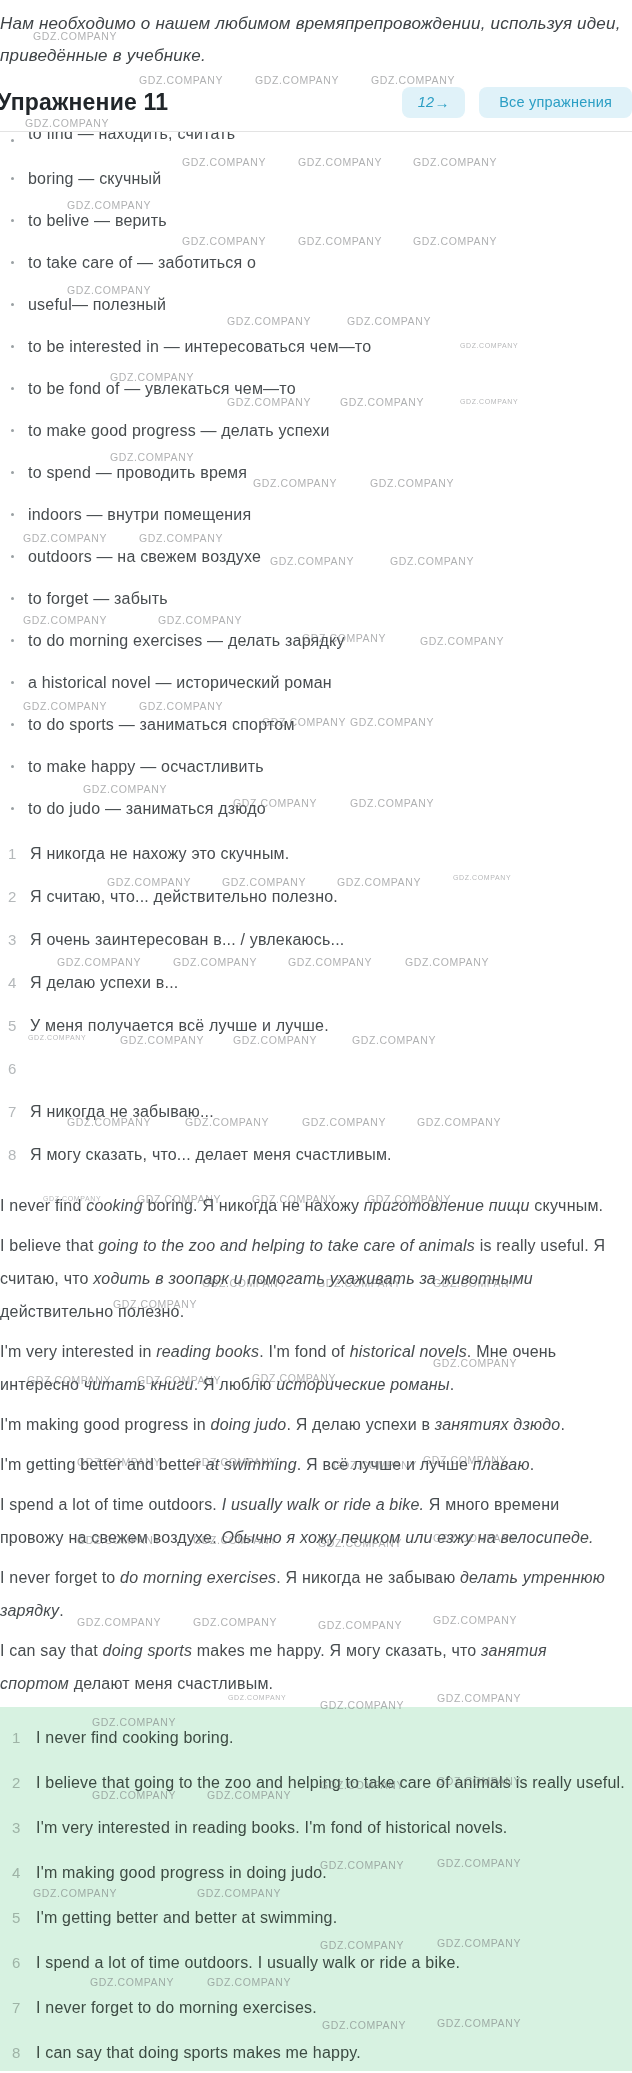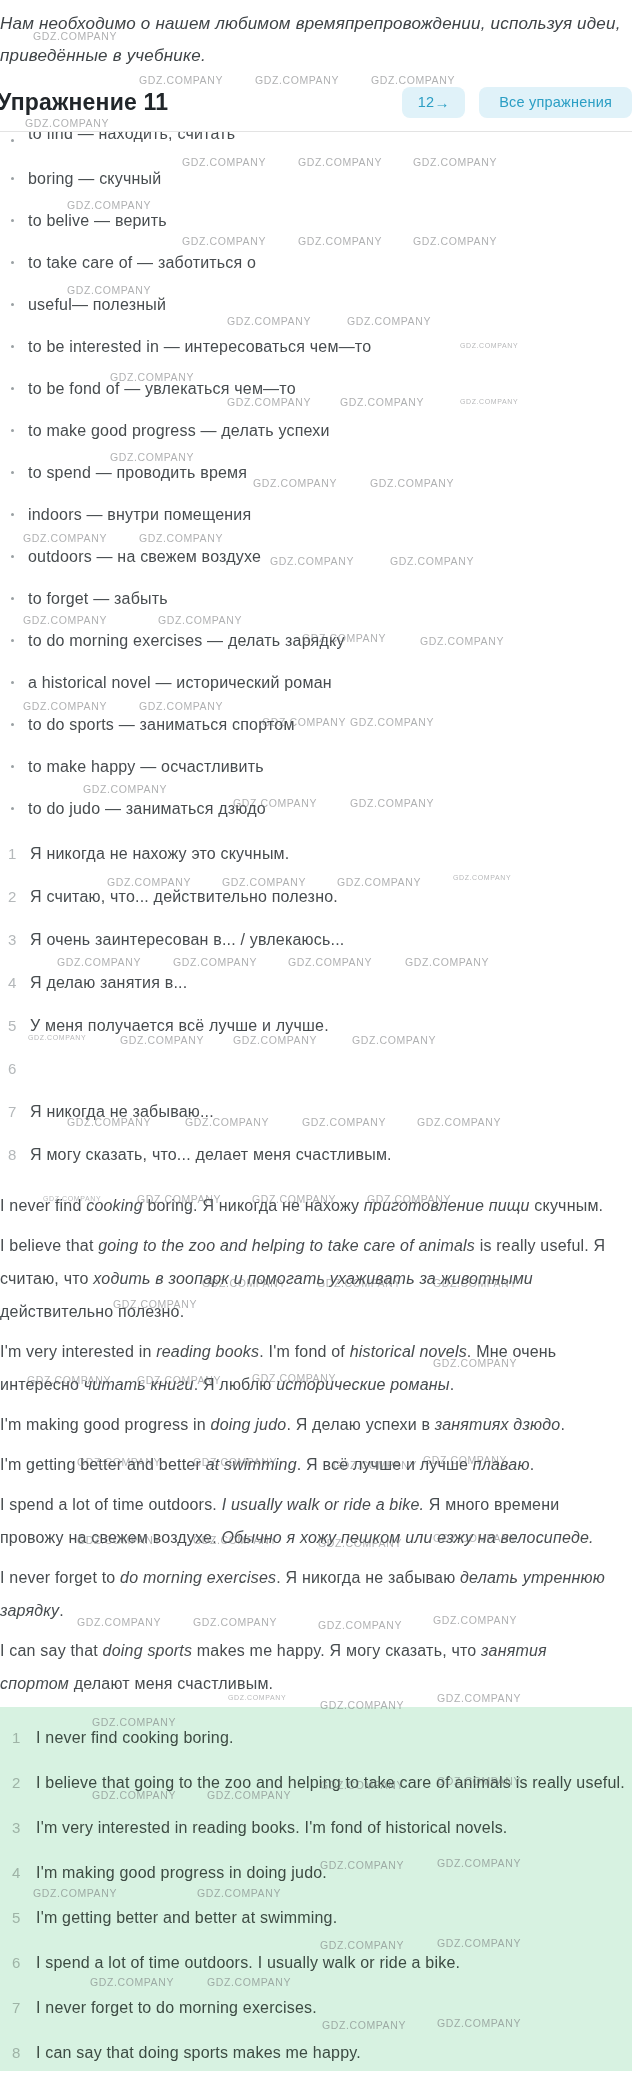--- a/index.html
+++ b/index.html
@@ -28,21 +28,21 @@
     font-size:23px; font-weight:bold; color:var(--title);
     margin-left:-3px; letter-spacing:0.2px; white-space:nowrap;
   }
   .header-buttons{margin-left:auto; display:flex; gap:14px;}
   .hbtn{
     background:var(--btnbg); color:var(--btntx); border:none; cursor:pointer;
     font-family:"Liberation Sans", sans-serif; font-size:14.5px;
     border-radius:8px; height:31px; display:flex; align-items:center;
     justify-content:center; letter-spacing:0.2px;
   }
-  .btn-next{width:63px; }
+  .btn-next{width:63px; font-style:italic;}
   .btn-all{padding:0 20px; min-width:150px;}
   .arrow{font-size:15px;}
 
   .divider{border-top:1px solid var(--divider); margin-top:13px;}
 
   ul.vocab{list-style:none; margin-top:0;}
   ul.vocab li{
     position:relative; padding-left:28px; font-size:16px; line-height:18px;
     letter-spacing:0.2px; margin-bottom:24px; color:var(--text);
   }
@@ -137,21 +137,21 @@
       <li>
         <span class="num">2</span>
         <span>Я считаю, что... действительно полезно.</span>
       </li>
       <li>
         <span class="num">3</span>
         <span>Я очень заинтересован в... / увлекаюсь...</span>
       </li>
       <li>
         <span class="num">4</span>
-        <span>Я делаю занятия в...</span>
+        <span>Я делаю успехи в...</span>
       </li>
       <li>
         <span class="num">5</span>
         <span>У меня получается всё лучше и лучше.</span>
       </li>
       <li>
         <span class="num">6</span>
       </li>
       <li>
         <span class="num">7</span>

